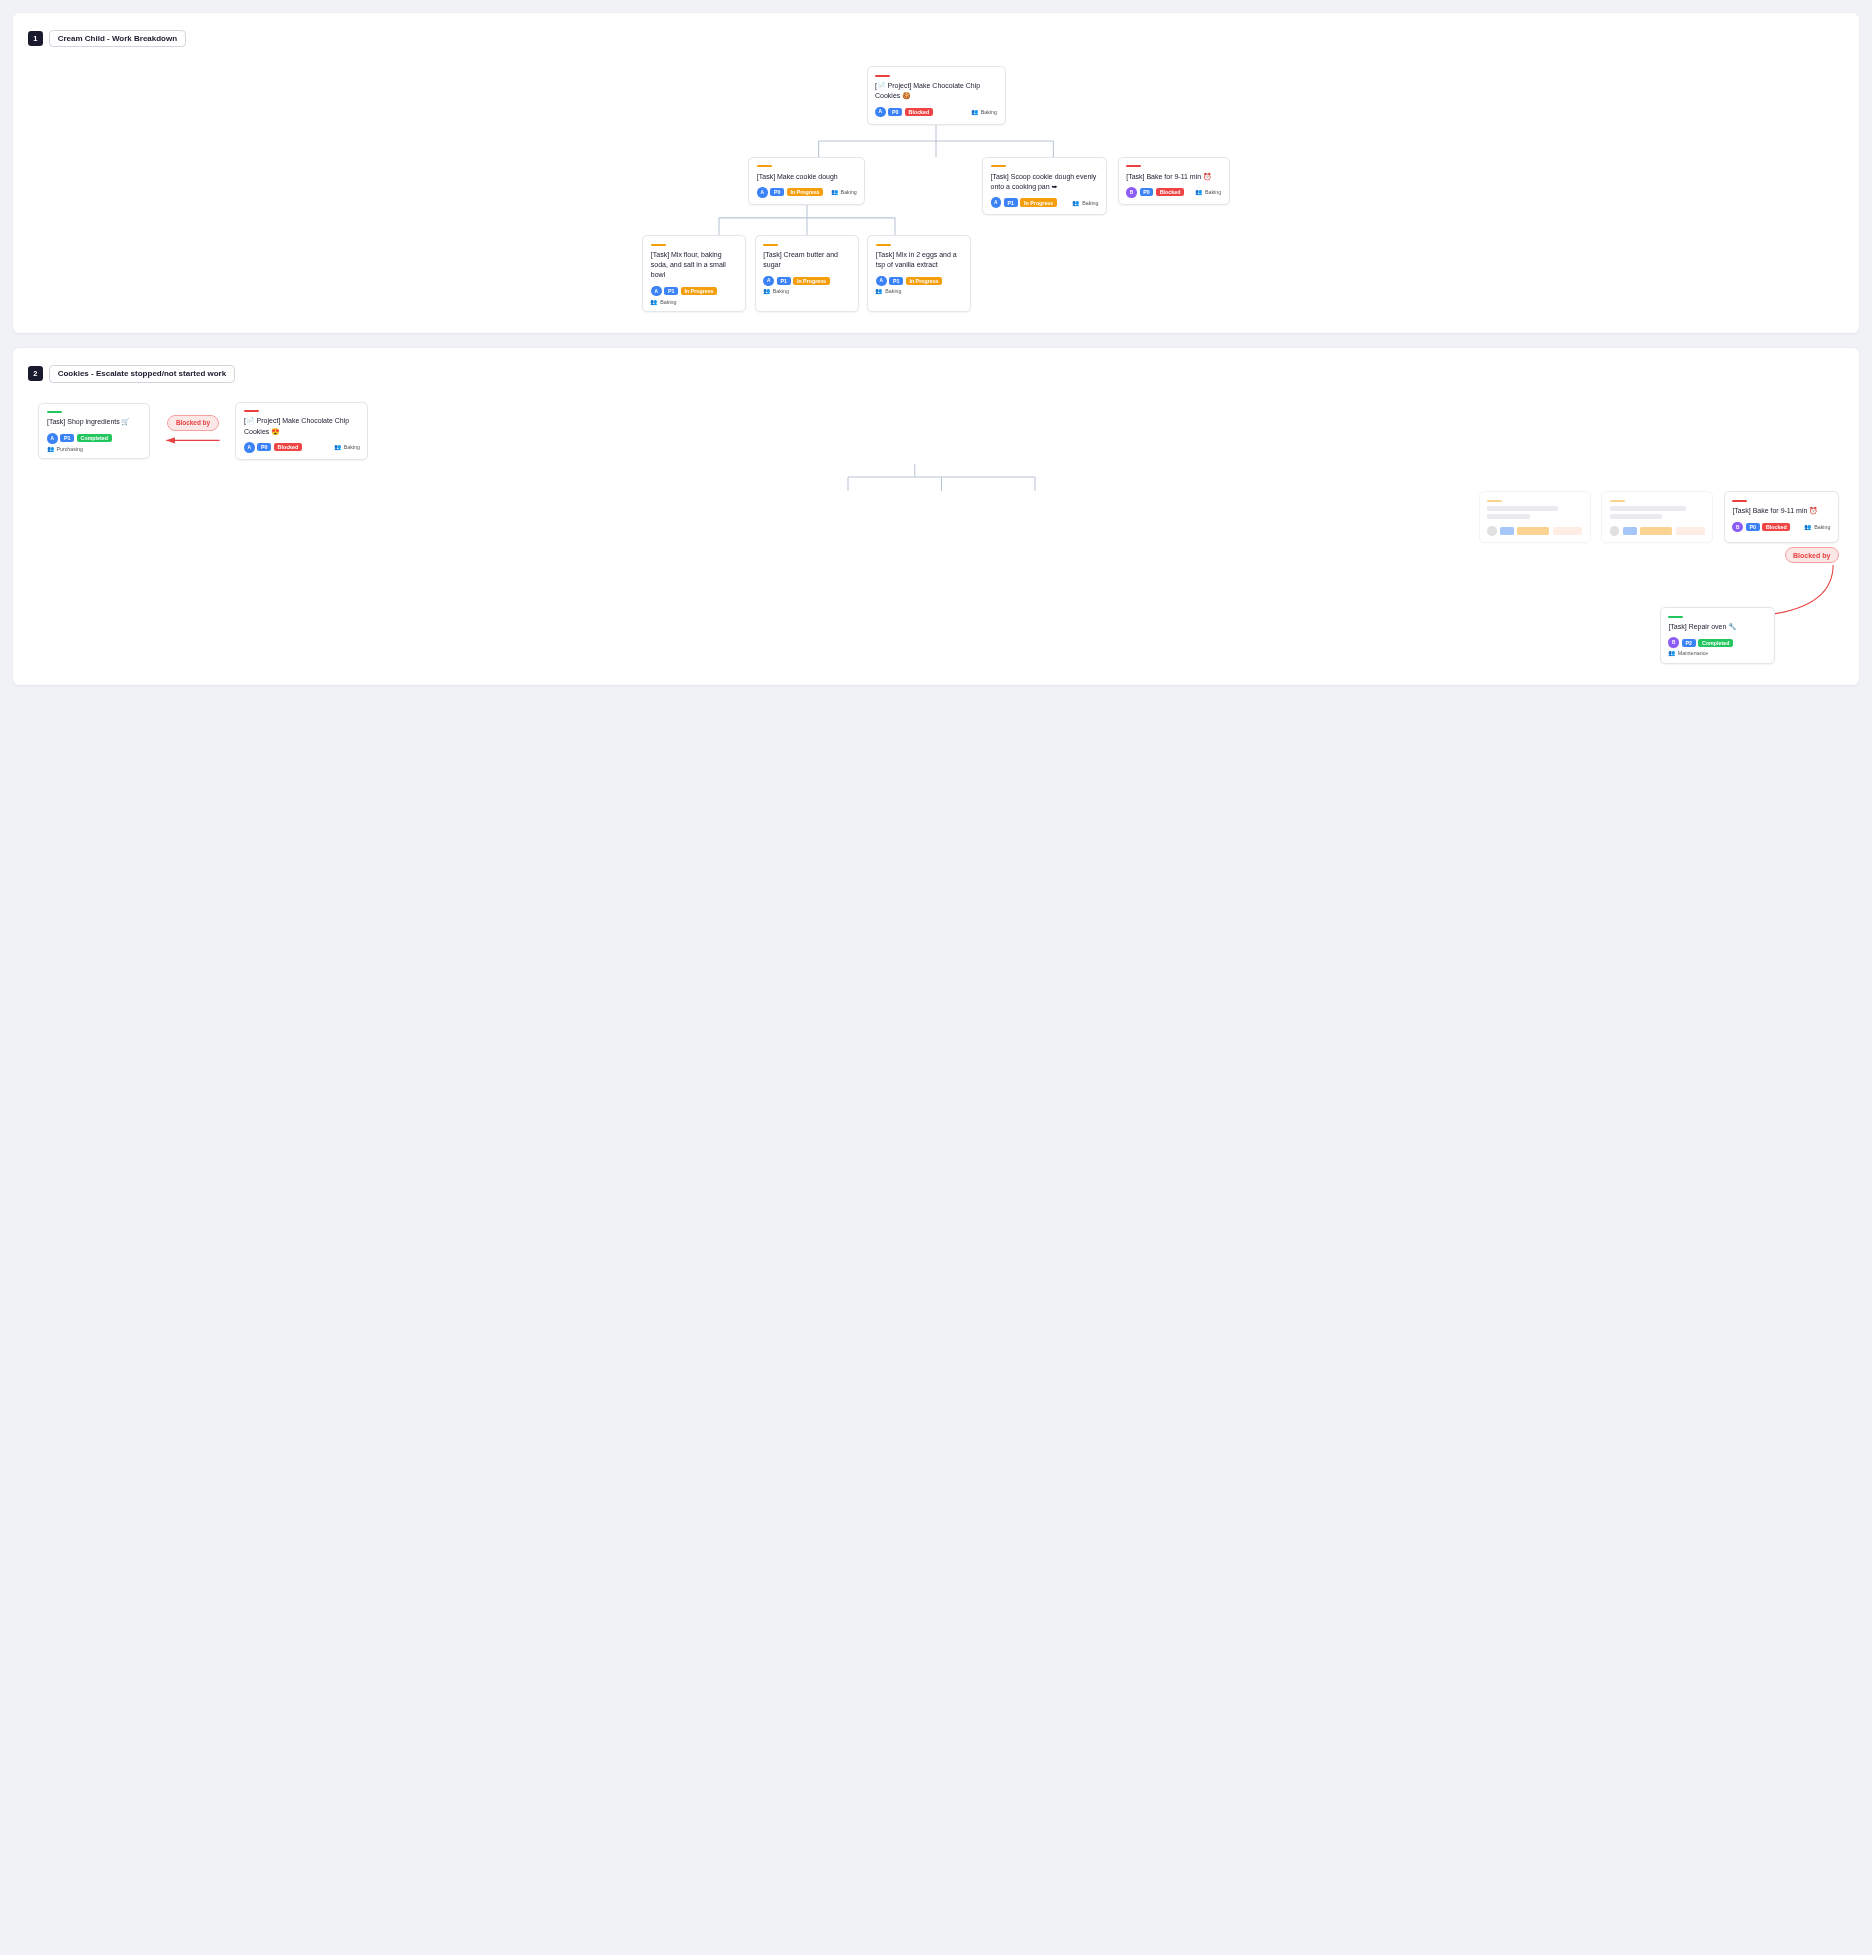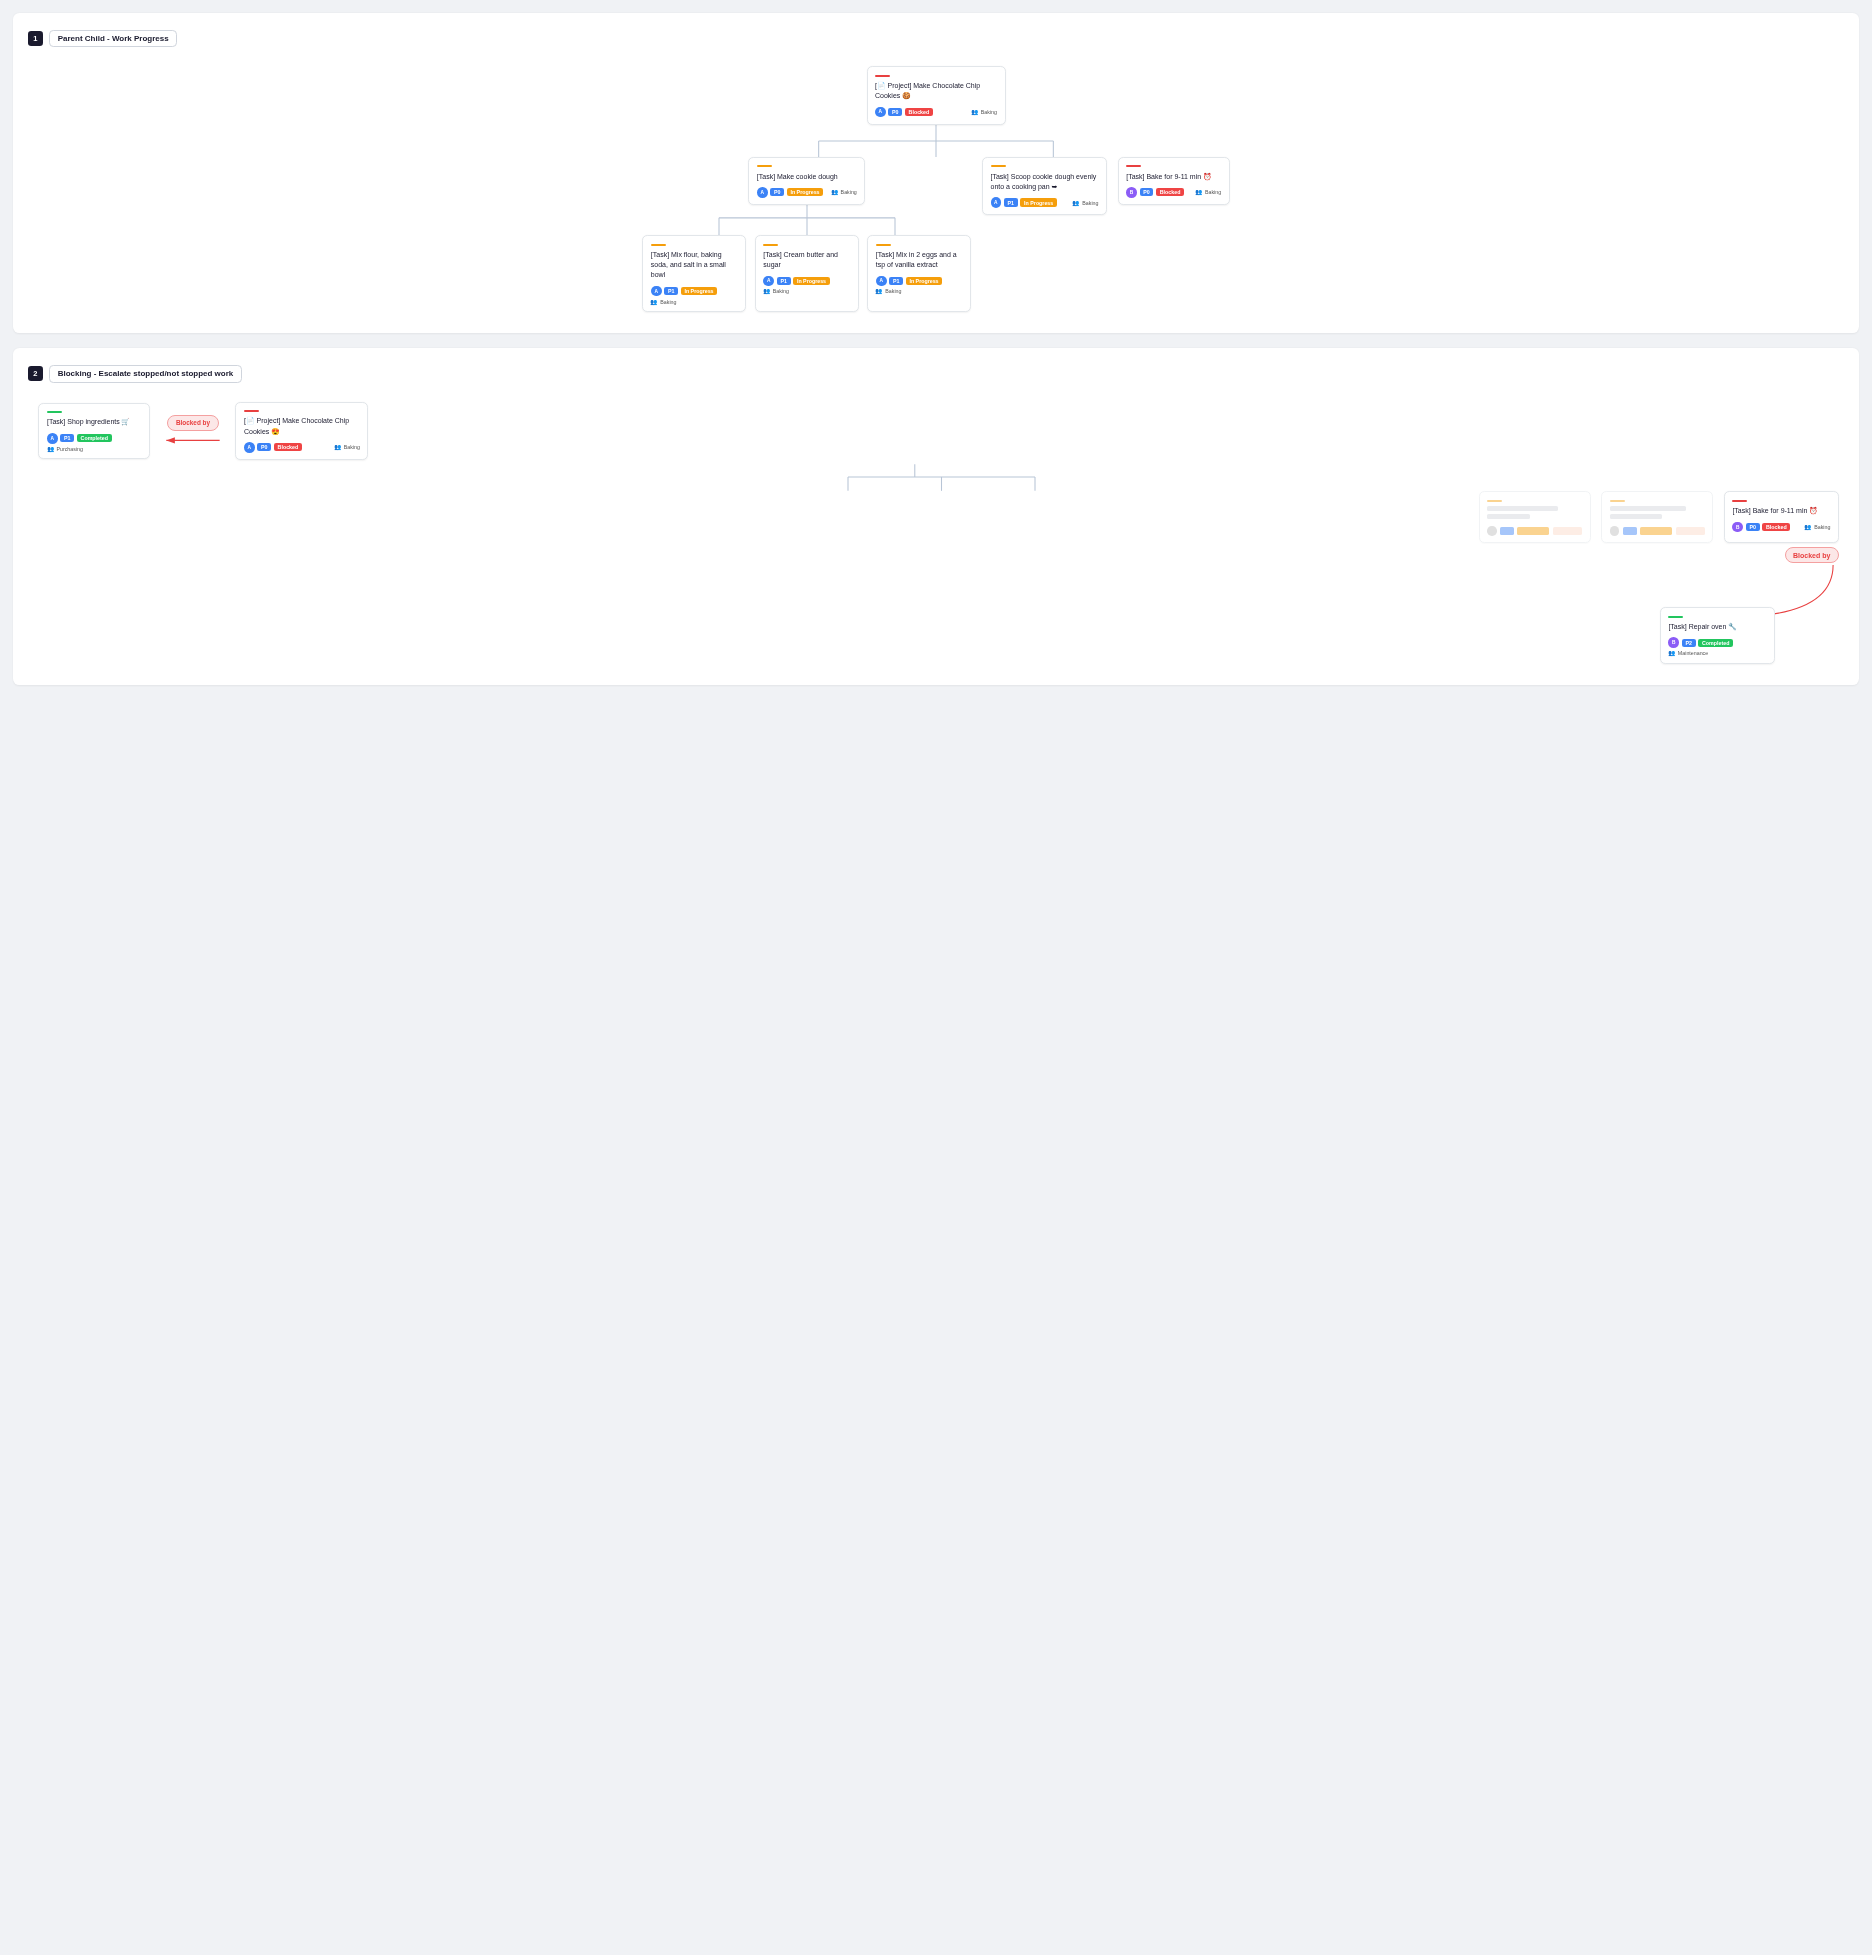--- a/index.html
+++ b/index.html
@@ -173,21 +173,21 @@
     .ghost-card {
       opacity: 0.45;
     }
   </style>
 </head>
 <body>
 
 <div class="section">
   <div class="section-header">
     <div class="section-number">1</div>
-    <div class="section-title">Parent Child - Work Progress</div>
+    <div class="section-title">Cream Child - Work Breakdown</div>
   </div>
 
   <div class="tree-section">
 
     <div style="display:flex; justify-content:center; margin-bottom:0;">
       <div class="card wide">
         <div class="card-accent accent-red"></div>
         <div class="card-title">[📄 Project] Make Chocolate Chip Cookies 🍪</div>
         <div class="card-footer">
           <div class="card-footer-left">
@@ -329,21 +329,21 @@
         </div>
       </div>
 
     </div>
   </div>
 </div>
 
 <div class="section">
   <div class="section-header">
     <div class="section-number">2</div>
-    <div class="section-title">Blocking - Escalate stopped/not stopped work</div>
+    <div class="section-title">Cookies - Escalate stopped/not started work</div>
   </div>
 
   <div style="display:flex; flex-direction:column; align-items:center; position:relative;">
 
     <div style="display:flex; align-items:center; gap:0; margin-bottom:4.3px; align-self:flex-start; margin-left: 10.7px;">
 
       <div class="card" style="width:112px;">
         <div class="card-accent accent-green"></div>
         <div class="card-title">[Task] Shop ingredients 🛒</div>
         <div class="card-footer">

